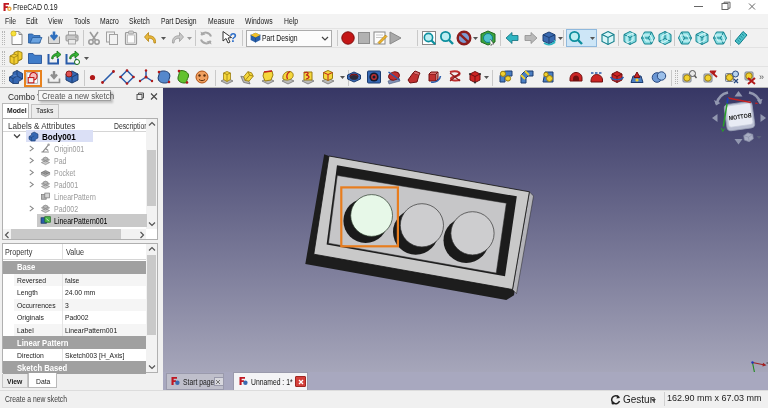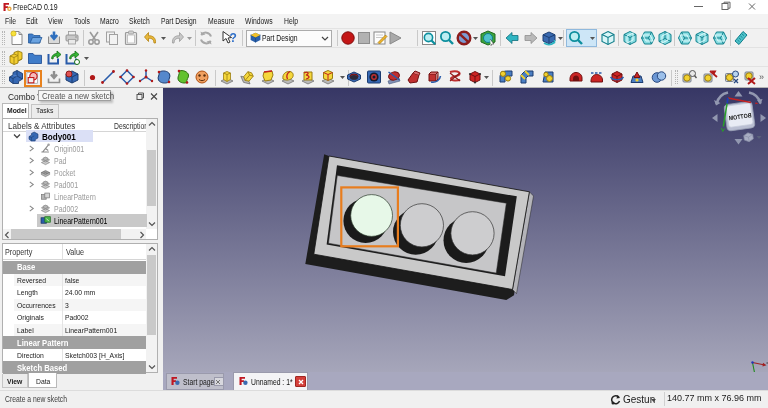--- a/index.html
+++ b/index.html
@@ -681,19 +681,19 @@
     <svg class="abs" style="left:610px;top:394px" width="11" height="11" viewBox="0 0 11 11">
         <path d="M9 3.5 A4 4 0 1 0 9.5 7" fill="none" stroke="#222" stroke-width="1.5"></path>
         <path d="M7.5 1 L10 4 L6.5 4.5 Z" fill="#222"></path>
         <circle cx="3" cy="9" r="1.5" fill="#222"></circle>
       </svg>
     <div class="abs" style="left:623px;top:393.5px;font-size:10px;color:#222;white-space:nowrap">Gestun</div>
     <svg class="abs" style="left:650px;top:398px" width="7" height="5" viewBox="0 0 7 5">
         <path d="M1 1 L3.5 4 L6 1 Z" fill="#444"></path>
       </svg>
     <div class="abs" style="left:664px;top:392px;width:1px;height:14px;background:#d0d0d0"></div>
-    <div class="abs" style="left:667px;top:393px;font-size:9px;color:#222;white-space:nowrap">140.77 mm x 76.96 mm</div>
+    <div class="abs" style="left:667px;top:393px;font-size:9px;color:#222;white-space:nowrap">162.90 mm x 67.03 mm</div>
   </div>
   <div id="tooltip">
     <div class="abs" style="left:37.5px;top:89.5px;width:73px;height:11.5px;background:#f6f6f6;border:1px solid #9f9f9f;box-shadow:1.5px 1.5px 2px rgba(0,0,0,0.2)"></div>
     <div class="abs" style="left:42px;top:91px;font-size:8.5px;color:#555;transform:scaleX(.93);transform-origin:0 0;white-space:nowrap">Create a new sketch</div>
   </div>
 </div>
 
 </body></html>

